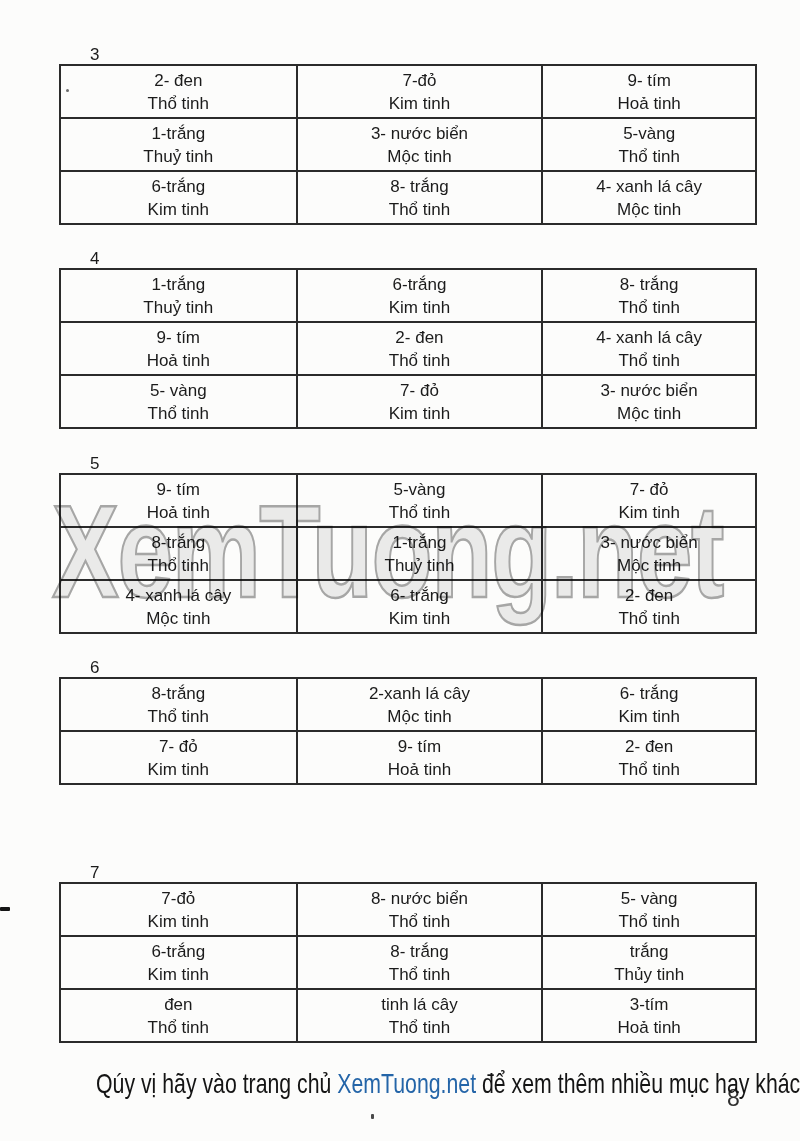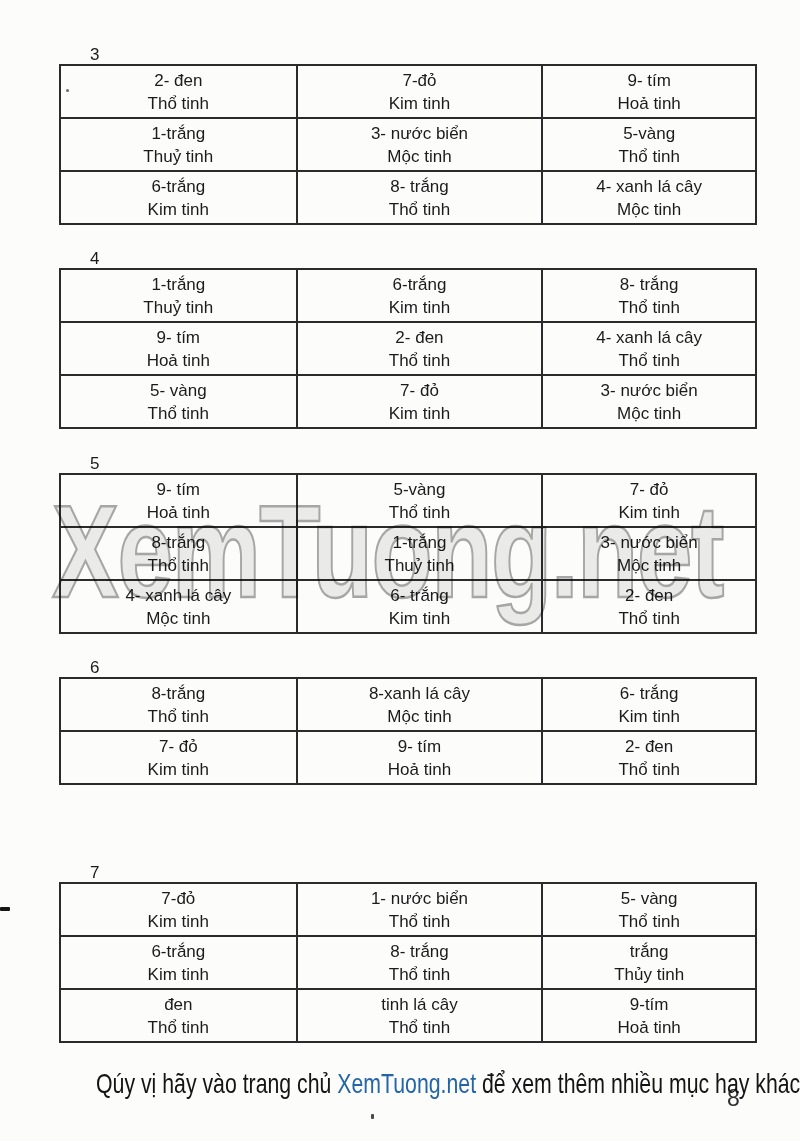--- a/index.html
+++ b/index.html
@@ -252,21 +252,21 @@
             <col class="c2">
             <col class="c3">
           </colgroup>
           <tbody>
             <tr>
               <td>
                 <div class="cell-line">8-trắng</div>
                 <div class="cell-line">Thổ tinh</div>
               </td>
               <td>
-                <div class="cell-line">8-xanh lá cây</div>
+                <div class="cell-line">2-xanh lá cây</div>
                 <div class="cell-line">Mộc tinh</div>
               </td>
               <td>
                 <div class="cell-line">6- trắng</div>
                 <div class="cell-line">Kim tinh</div>
               </td>
             </tr>
             <tr>
               <td>
                 <div class="cell-line">7- đỏ</div>
@@ -292,21 +292,21 @@
             <col class="c2">
             <col class="c3">
           </colgroup>
           <tbody>
             <tr>
               <td>
                 <div class="cell-line">7-đỏ</div>
                 <div class="cell-line">Kim tinh</div>
               </td>
               <td>
-                <div class="cell-line">1- nước biển</div>
+                <div class="cell-line">8- nước biển</div>
                 <div class="cell-line">Thổ tinh</div>
               </td>
               <td>
                 <div class="cell-line">5- vàng</div>
                 <div class="cell-line">Thổ tinh</div>
               </td>
             </tr>
             <tr>
               <td>
                 <div class="cell-line">6-trắng</div>
@@ -324,21 +324,21 @@
             <tr>
               <td>
                 <div class="cell-line">đen</div>
                 <div class="cell-line">Thổ tinh</div>
               </td>
               <td>
                 <div class="cell-line">tinh lá cây</div>
                 <div class="cell-line">Thổ tinh</div>
               </td>
               <td>
-                <div class="cell-line">9-tím</div>
+                <div class="cell-line">3-tím</div>
                 <div class="cell-line">Hoả tinh</div>
               </td>
             </tr>
           </tbody>
         </table>
       </div>
     </div>
 
   <div class="footer"><span>Qúy vị hãy vào trang chủ </span><span class="link" style="color: rgb(36, 101, 168);">XemTuong.net</span><span> để xem thêm nhiều mục hay khác</span></div>
 

